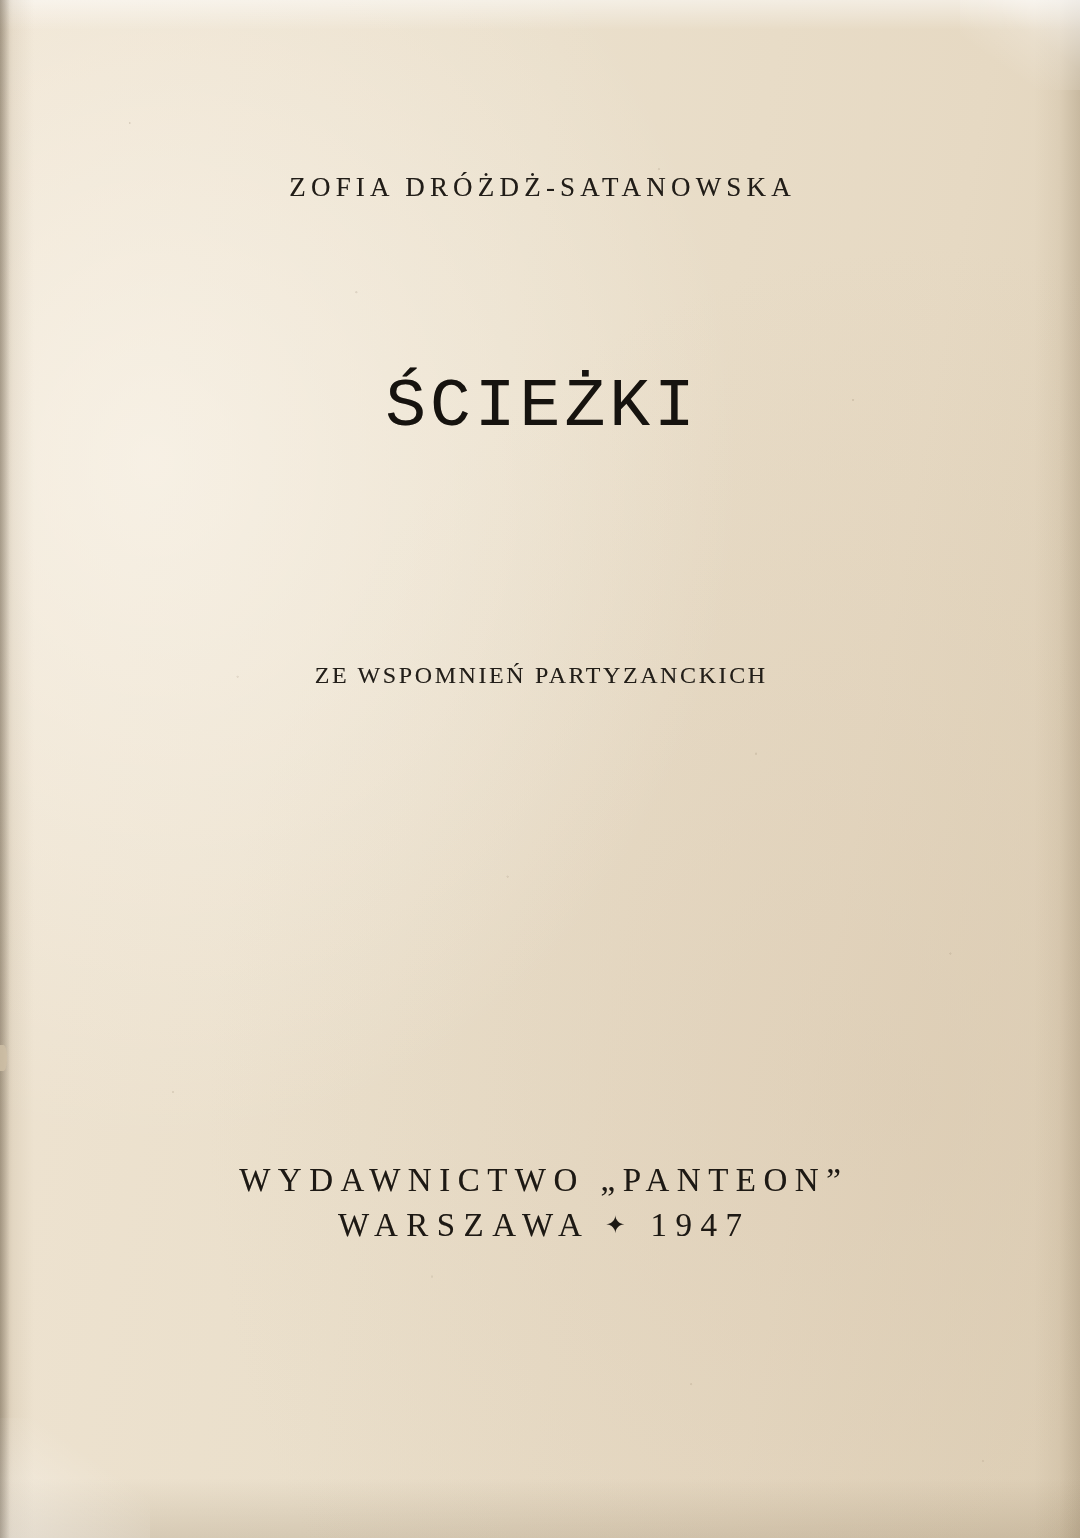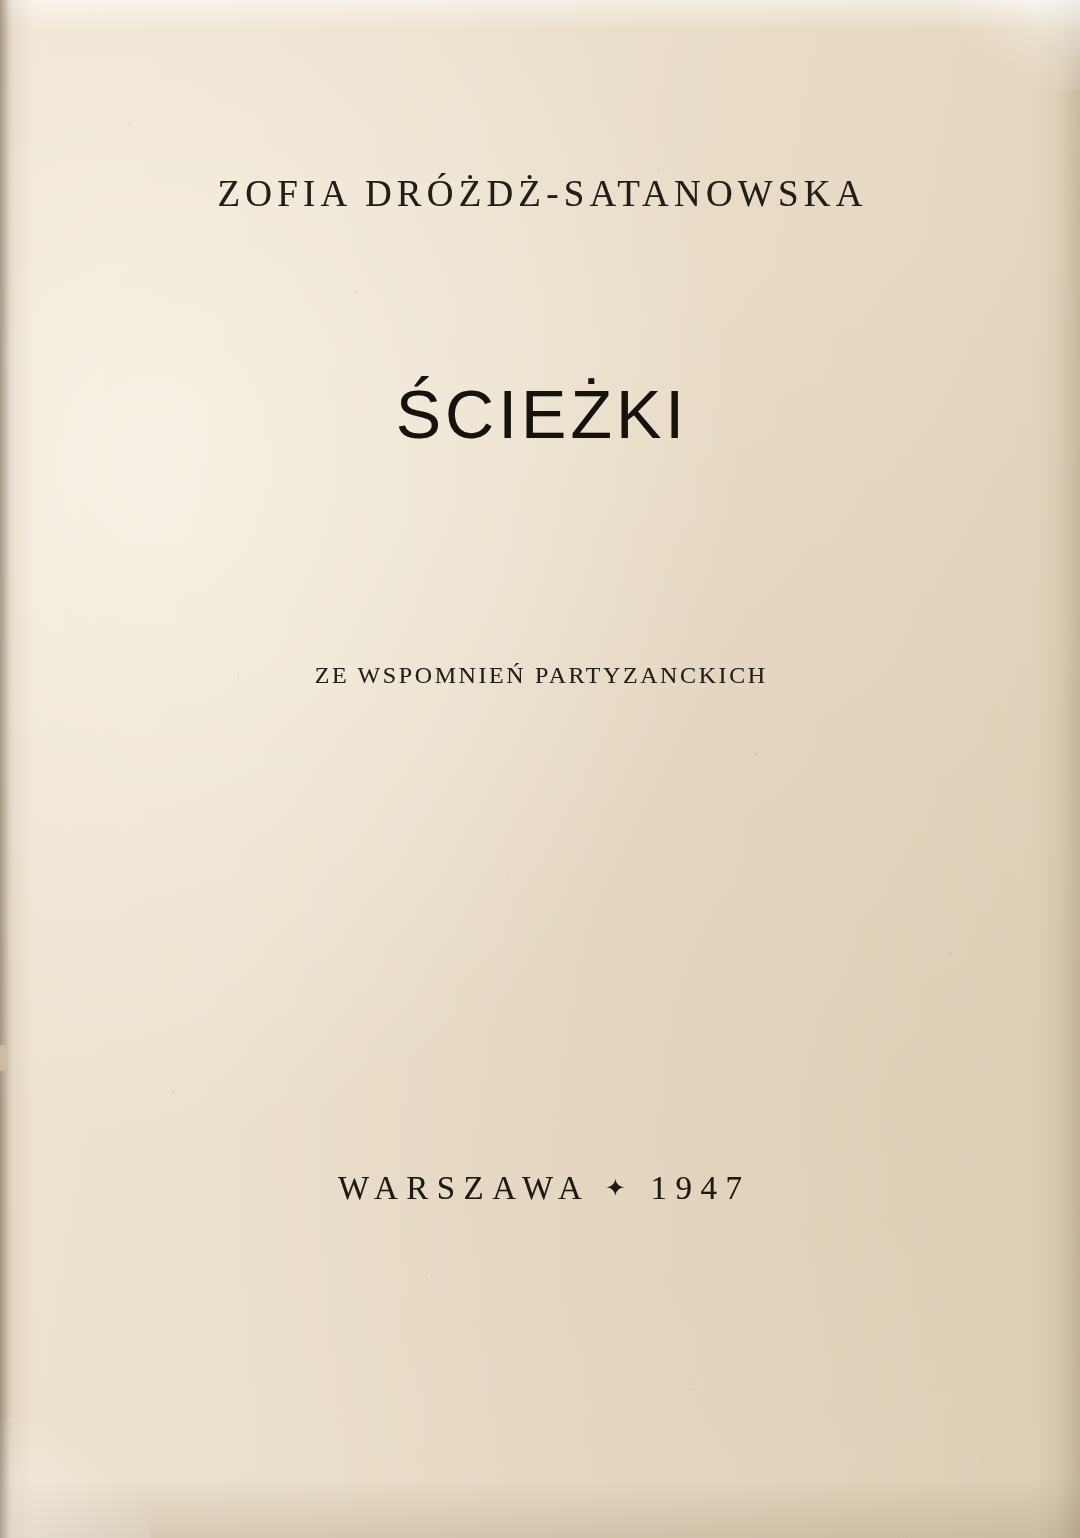--- a/index.html
+++ b/index.html
@@ -77,21 +77,21 @@
     left: 0; right: 0; top: 0;
     text-align: center;
     color: #1d1a16;
   }
 
   .author {
     position: absolute;
     left: 0; right: 0;
     top: 172px;
     font-family: "Liberation Serif", serif;
-    font-size: 37px;
+    font-size: 27px;
     letter-spacing: 5.2px;
     text-indent: 5.2px;
     font-weight: 400;
     color: #211d18;
     white-space: nowrap;
   }
 
   .title-wrap {
     position: absolute;
     left: 0; right: 0;
@@ -100,26 +100,26 @@
   .title-line1 {
     font-family: "Liberation Serif", serif;
     font-size: 68px;
     line-height: 78px;
     letter-spacing: 3.5px;
     text-indent: 3.5px;
     color: #16130f;
     white-space: nowrap;
   }
   .title-line2 {
-    font-family: Liberation Sans, sans-serif;
+    font-family: Liberation Mono, monospace;
     font-size: 68px;
     line-height: 78px;
     letter-spacing: 4px;
     text-indent: 4px;
-    margin-top: 20px;
+    margin-top: 13px;
     color: #16130f;
     white-space: nowrap;
   }
 
   .subtitle {
     position: absolute;
     left: 0; right: 0;
     top: 662px;
     font-family: "Liberation Serif", serif;
     font-size: 24px;
@@ -195,20 +195,21 @@
 
     <div class="author">ZOFIA DRÓŻDŻ-SATANOWSKA</div>
 
     <div class="title-wrap">
       <div class="title-line2">ŚCIEŻKI</div>
     </div>
 
     <div class="subtitle">ZE WSPOMNIEŃ PARTYZANCKICH</div>
 
     <div class="imprint">
+      <div class="publisher">WYDAWNICTWO „PANTEON”</div>
       <div class="place-line">
         <span>WARSZAWA</span>
         <span class="sep">✦</span>
         <span>1947</span>
       </div>
     </div>
 
   </div>
 </div>
 

